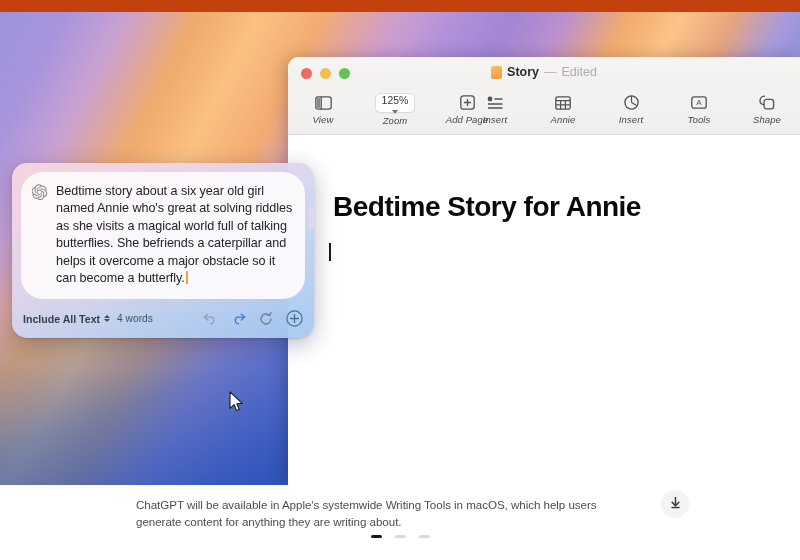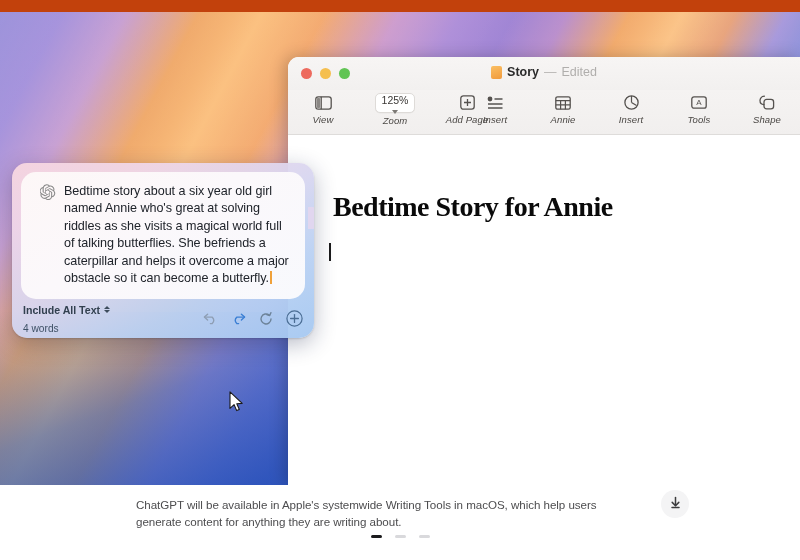--- a/index.html
+++ b/index.html
@@ -209,21 +209,20 @@
   }
   .doc-heading {
     position: absolute;
     left: 45px;
     top: 56px;
     font-size: 28px;
     font-weight: bold;
     color: #0a0a0a;
     letter-spacing: -0.5px;
     white-space: nowrap;
-    font-family: Liberation Serif, serif;
   }
   .doc-caret {
     position: absolute;
     left: 41px;
     top: 108px;
     width: 1.5px;
     height: 18px;
     background: #1b1b1b;
   }
 
@@ -241,22 +240,22 @@
         rgba(216,214,240,0.95) 48%,
         rgba(186,209,243,0.95) 72%,
         rgba(165,200,241,0.95) 100%);
     box-shadow: 0 6px 22px rgba(20,30,70,0.30), 0 1px 2px rgba(0,0,0,0.14);
     overflow: hidden;
   }
 
   .gpt-bubble {
     position: relative;
     margin: 9px 9px 0 9px;
-    padding: 11px 12px 12px 19px;
-    border-radius: 15px;
+    padding: 11px 12px 12px 11px;
+    border-radius: 22px;
     background: linear-gradient(150deg, #fdf7f7 0%, #fbf8fb 45%, #f8f9fd 100%);
     display: flex;
     gap: 8px;
     align-items: flex-start;
   }
   .gpt-logo { flex: 0 0 auto; margin-top: 1px; }
   .gpt-text {
     font-size: 12.6px;
     line-height: 17.4px;
     color: #20242b;
@@ -283,21 +282,21 @@
   }
 
   .gpt-footer {
     position: relative;
     height: 39px;
     padding: 0 11px;
     display: flex;
     align-items: center;
     justify-content: space-between;
   }
-  .footer-left { display: flex; flex-direction: column; gap: 7px; }
+  .footer-left { display: flex; flex-direction: row; gap: 7px; }
   .include-row {
     display: flex;
     align-items: center;
     gap: 4px;
     font-size: 10.6px;
     font-weight: bold;
     color: #32404f;
   }
   .stepper {
     display: flex;

